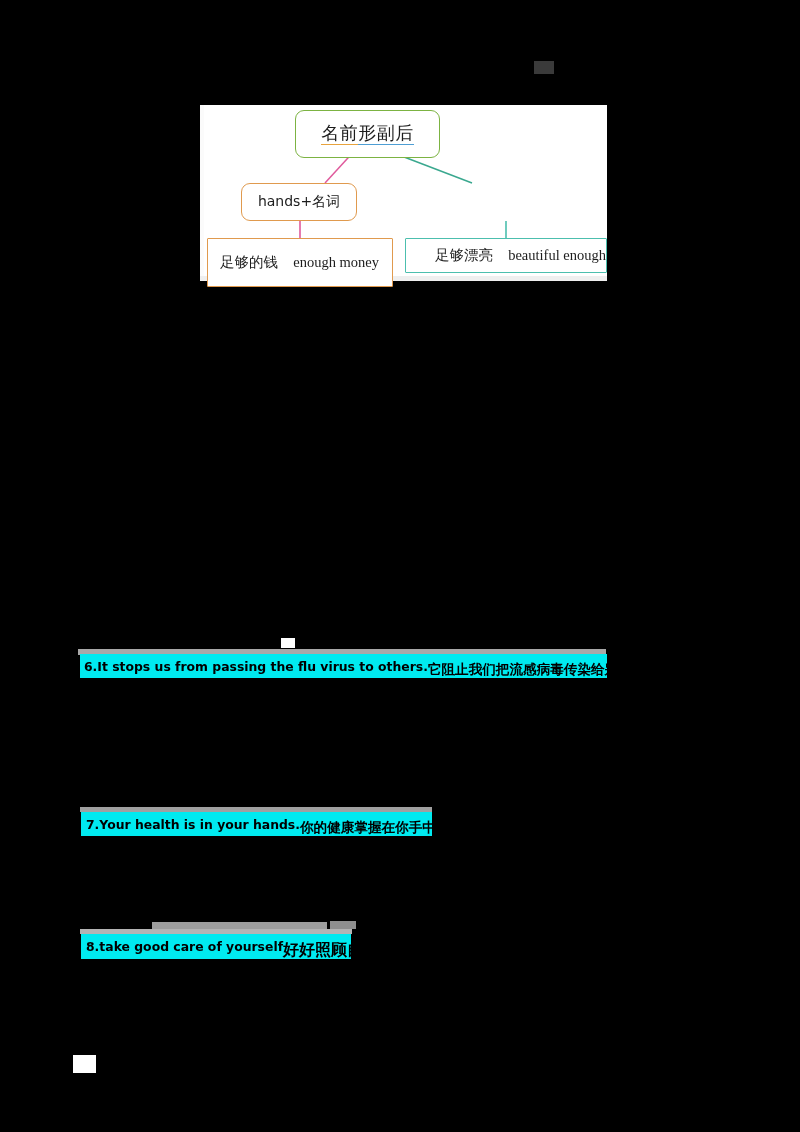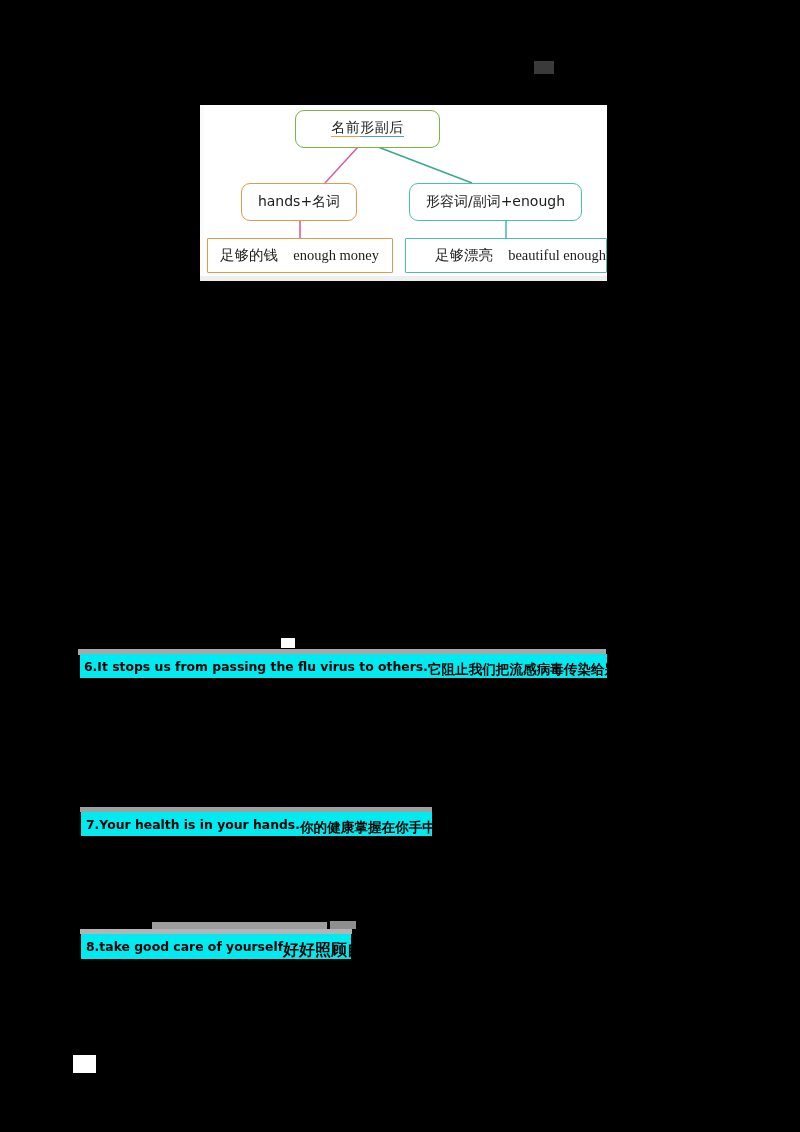--- a/index.html
+++ b/index.html
@@ -114,24 +114,24 @@
     display: flex;
     align-items: center;
     justify-content: center;
     background: #ffffff;
     white-space: nowrap;
     color: #1c1c1c;
   }
 
   .node-root {
     left: 95px; top: 5px;
-    width: 145px; height: 38px;
+    width: 145px; height: 48px;
     border: 1.6px solid #7cb342;
     border-radius: 9px;
-    font-size: 14px;
+    font-size: 18px;
     letter-spacing: 0.5px;
   }
   .root-text {
     position: relative;
     display: inline-block;
     padding-bottom: 2px;
   }
   .root-text .u-orange {
     border-bottom: 1.6px solid #e8a33d;
     padding-bottom: 1px;
@@ -152,21 +152,21 @@
   .node-right {
     left: 209px; top: 78px;
     width: 173px; height: 38px;
     border: 1.6px solid #4cbfae;
     border-radius: 9px;
     font-size: 14px;
   }
 
   .node-left-leaf {
     left: 7px; top: 133px;
-    width: 186px; height: 35px;
+    width: 186px; height: 49px;
     border: 1.5px solid #e09a4e;
     border-radius: 1px;
     font-size: 14.5px;
     justify-content: flex-start;
     padding-left: 12px;
   }
 
   .node-right-leaf {
     left: 205px; top: 133px;
     width: 202px; height: 35px;
@@ -252,23 +252,20 @@
     <div class="node node-root">
       <span class="root-text cjk">
         <span class="u-orange">名前</span><span class="u-blue">形副后</span>
       </span>
     </div>
 
     <div class="node node-left">
       <span class="cjk">hands+名词</span>
     </div>
 
-    <div class="node node-right">
-      <span class="cjk">形容词/副词+enough</span>
-    </div>
 
     <div class="node node-left-leaf">
       <span class="cjk">足够的钱</span>
       <span class="gap">&nbsp;&nbsp;</span>
       <span class="lat">enough money</span>
     </div>
 
     <div class="node node-right-leaf">
       <span class="cjk">足够漂亮</span>
       <span class="gap">&nbsp;&nbsp;</span>

